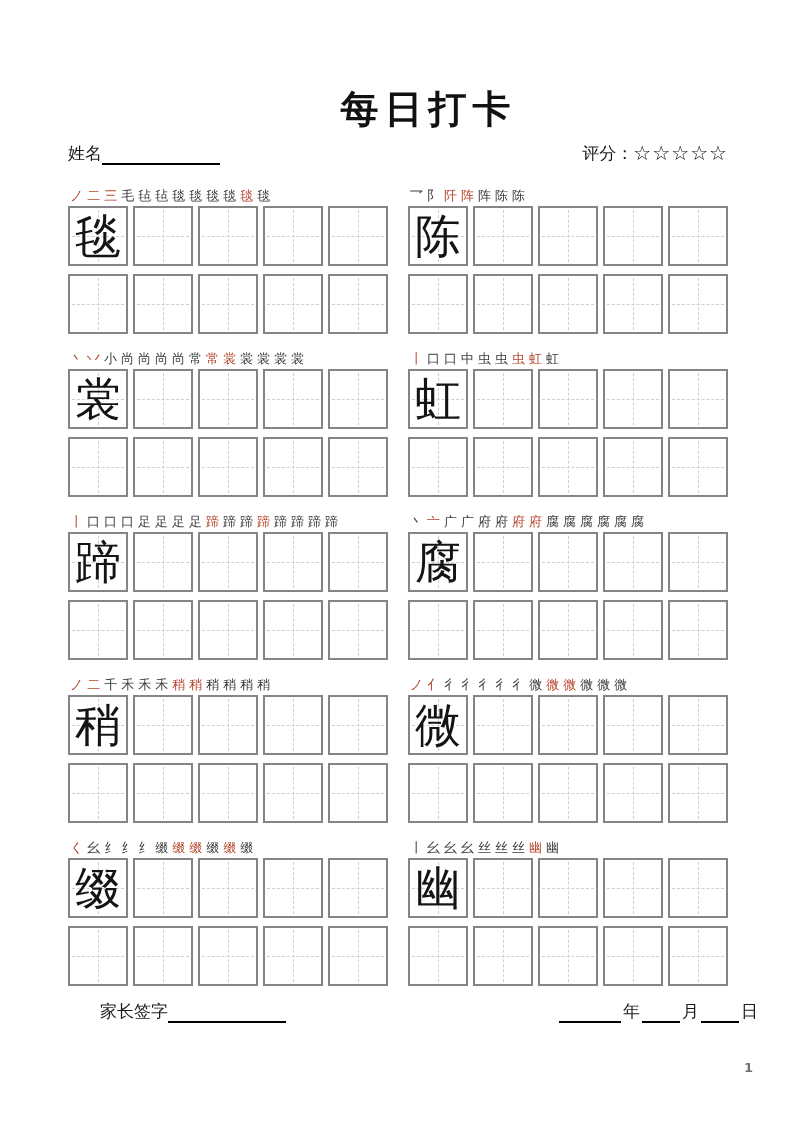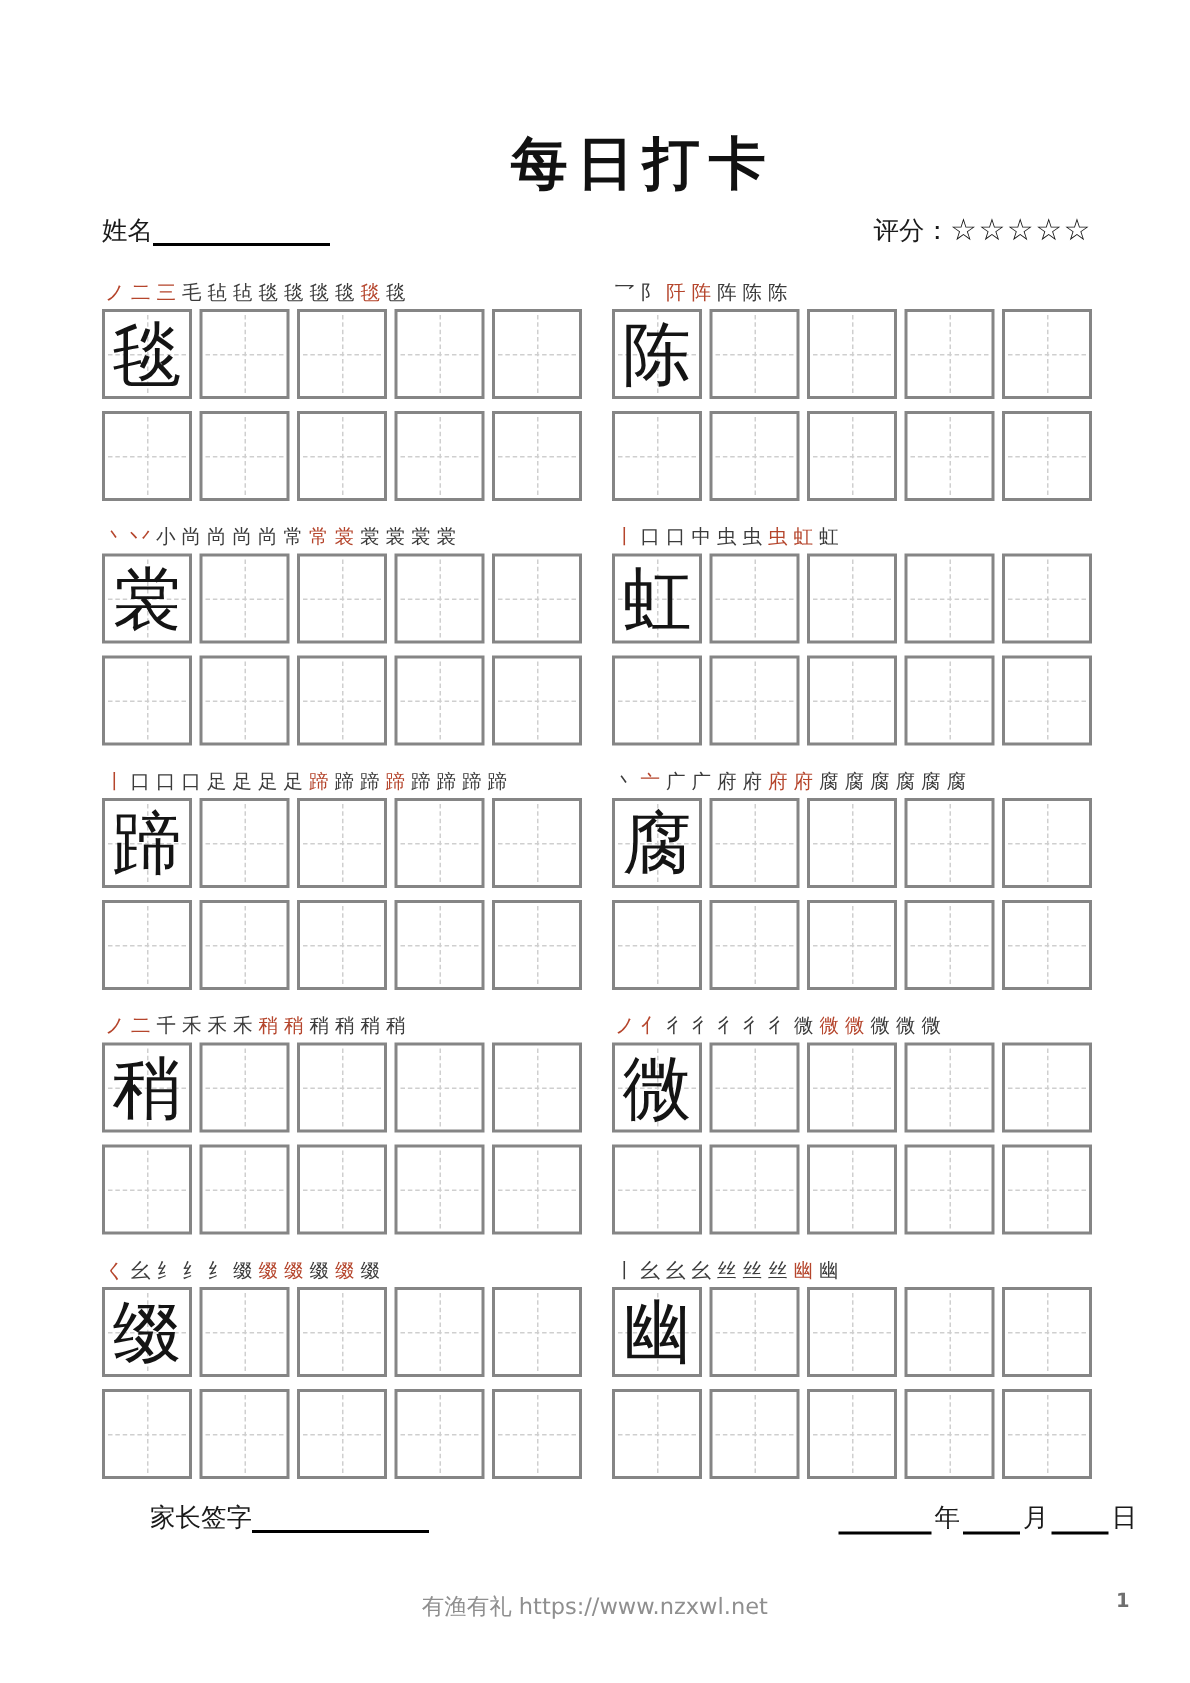--- a/index.html
+++ b/index.html
@@ -16,21 +16,21 @@
     text-align:center;
     font-size:38px;font-weight:bold;letter-spacing:6px;
     color:#111;
     padding-left:32px;
   }
   .header-row{
     position:absolute;top:141px;left:68px;width:660px;
     display:flex;justify-content:space-between;align-items:flex-end;
     font-size:17px;
   }
-  .name-group{display:flex;align-items:flex-start;font-family:Liberation Serif, serif;}
+  .name-group{display:flex;align-items:flex-end;font-family:Liberation Serif, serif;}
   .uline{display:inline-block;border-bottom:2px solid #000;height:20px;}
   .uline.w118{width:118px;}
   .uline.w62{width:62px;}
   .uline.w38{width:38px;}
   .score-group{display:flex;align-items:flex-end;}
   .stars{font-size:20px;letter-spacing:1px;color:#111;font-family:"DejaVu Sans", sans-serif;}
   .sections{
     position:absolute;top:186px;left:68px;width:660px;
     display:grid;grid-template-columns:320px 320px;column-gap:20px;row-gap:15px;
   }
@@ -694,16 +694,15 @@
     <div class="date-group">
       <span class="uline w62"></span>
       <span class="lbl">年</span>
       <span class="uline w38"></span>
       <span class="lbl">月</span>
       <span class="uline w38"></span>
       <span class="lbl">日</span>
     </div>
   </div>
 
-  <div class="site-footer">有渔有礼 https://www.nzxwl.net</div>
   <div class="page-num">1</div>
 
 </div>
 
 </body></html>

